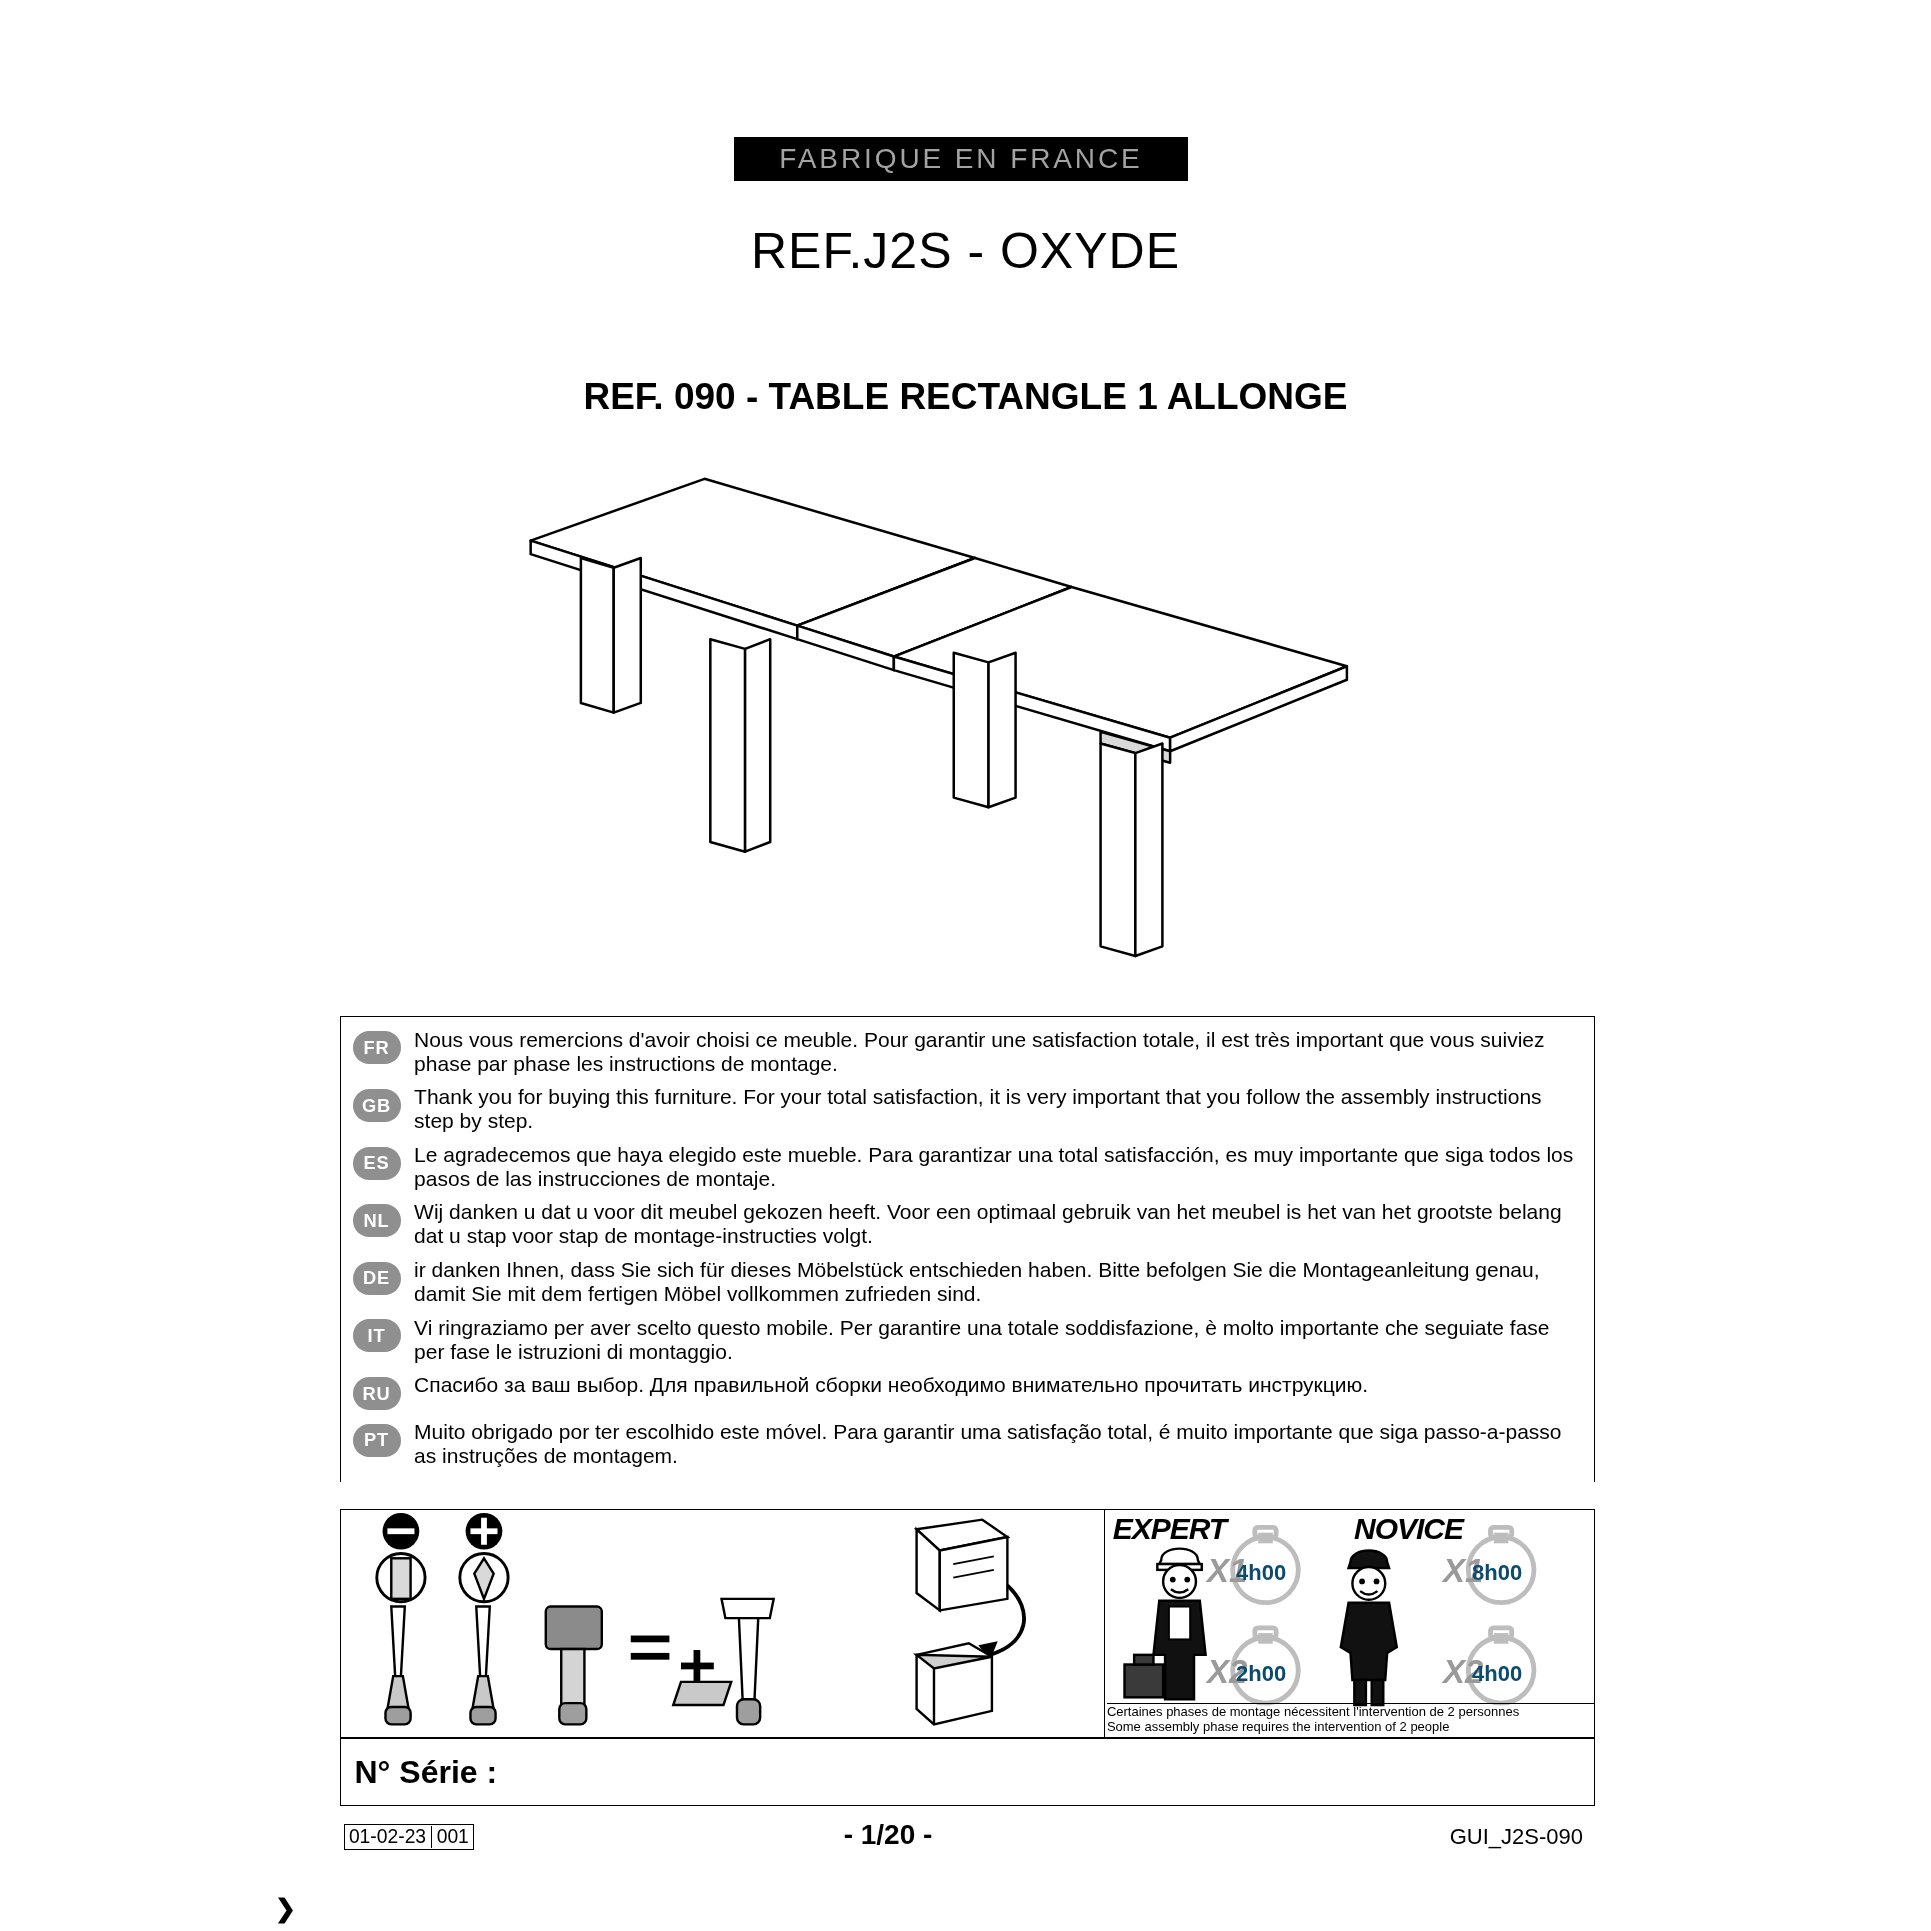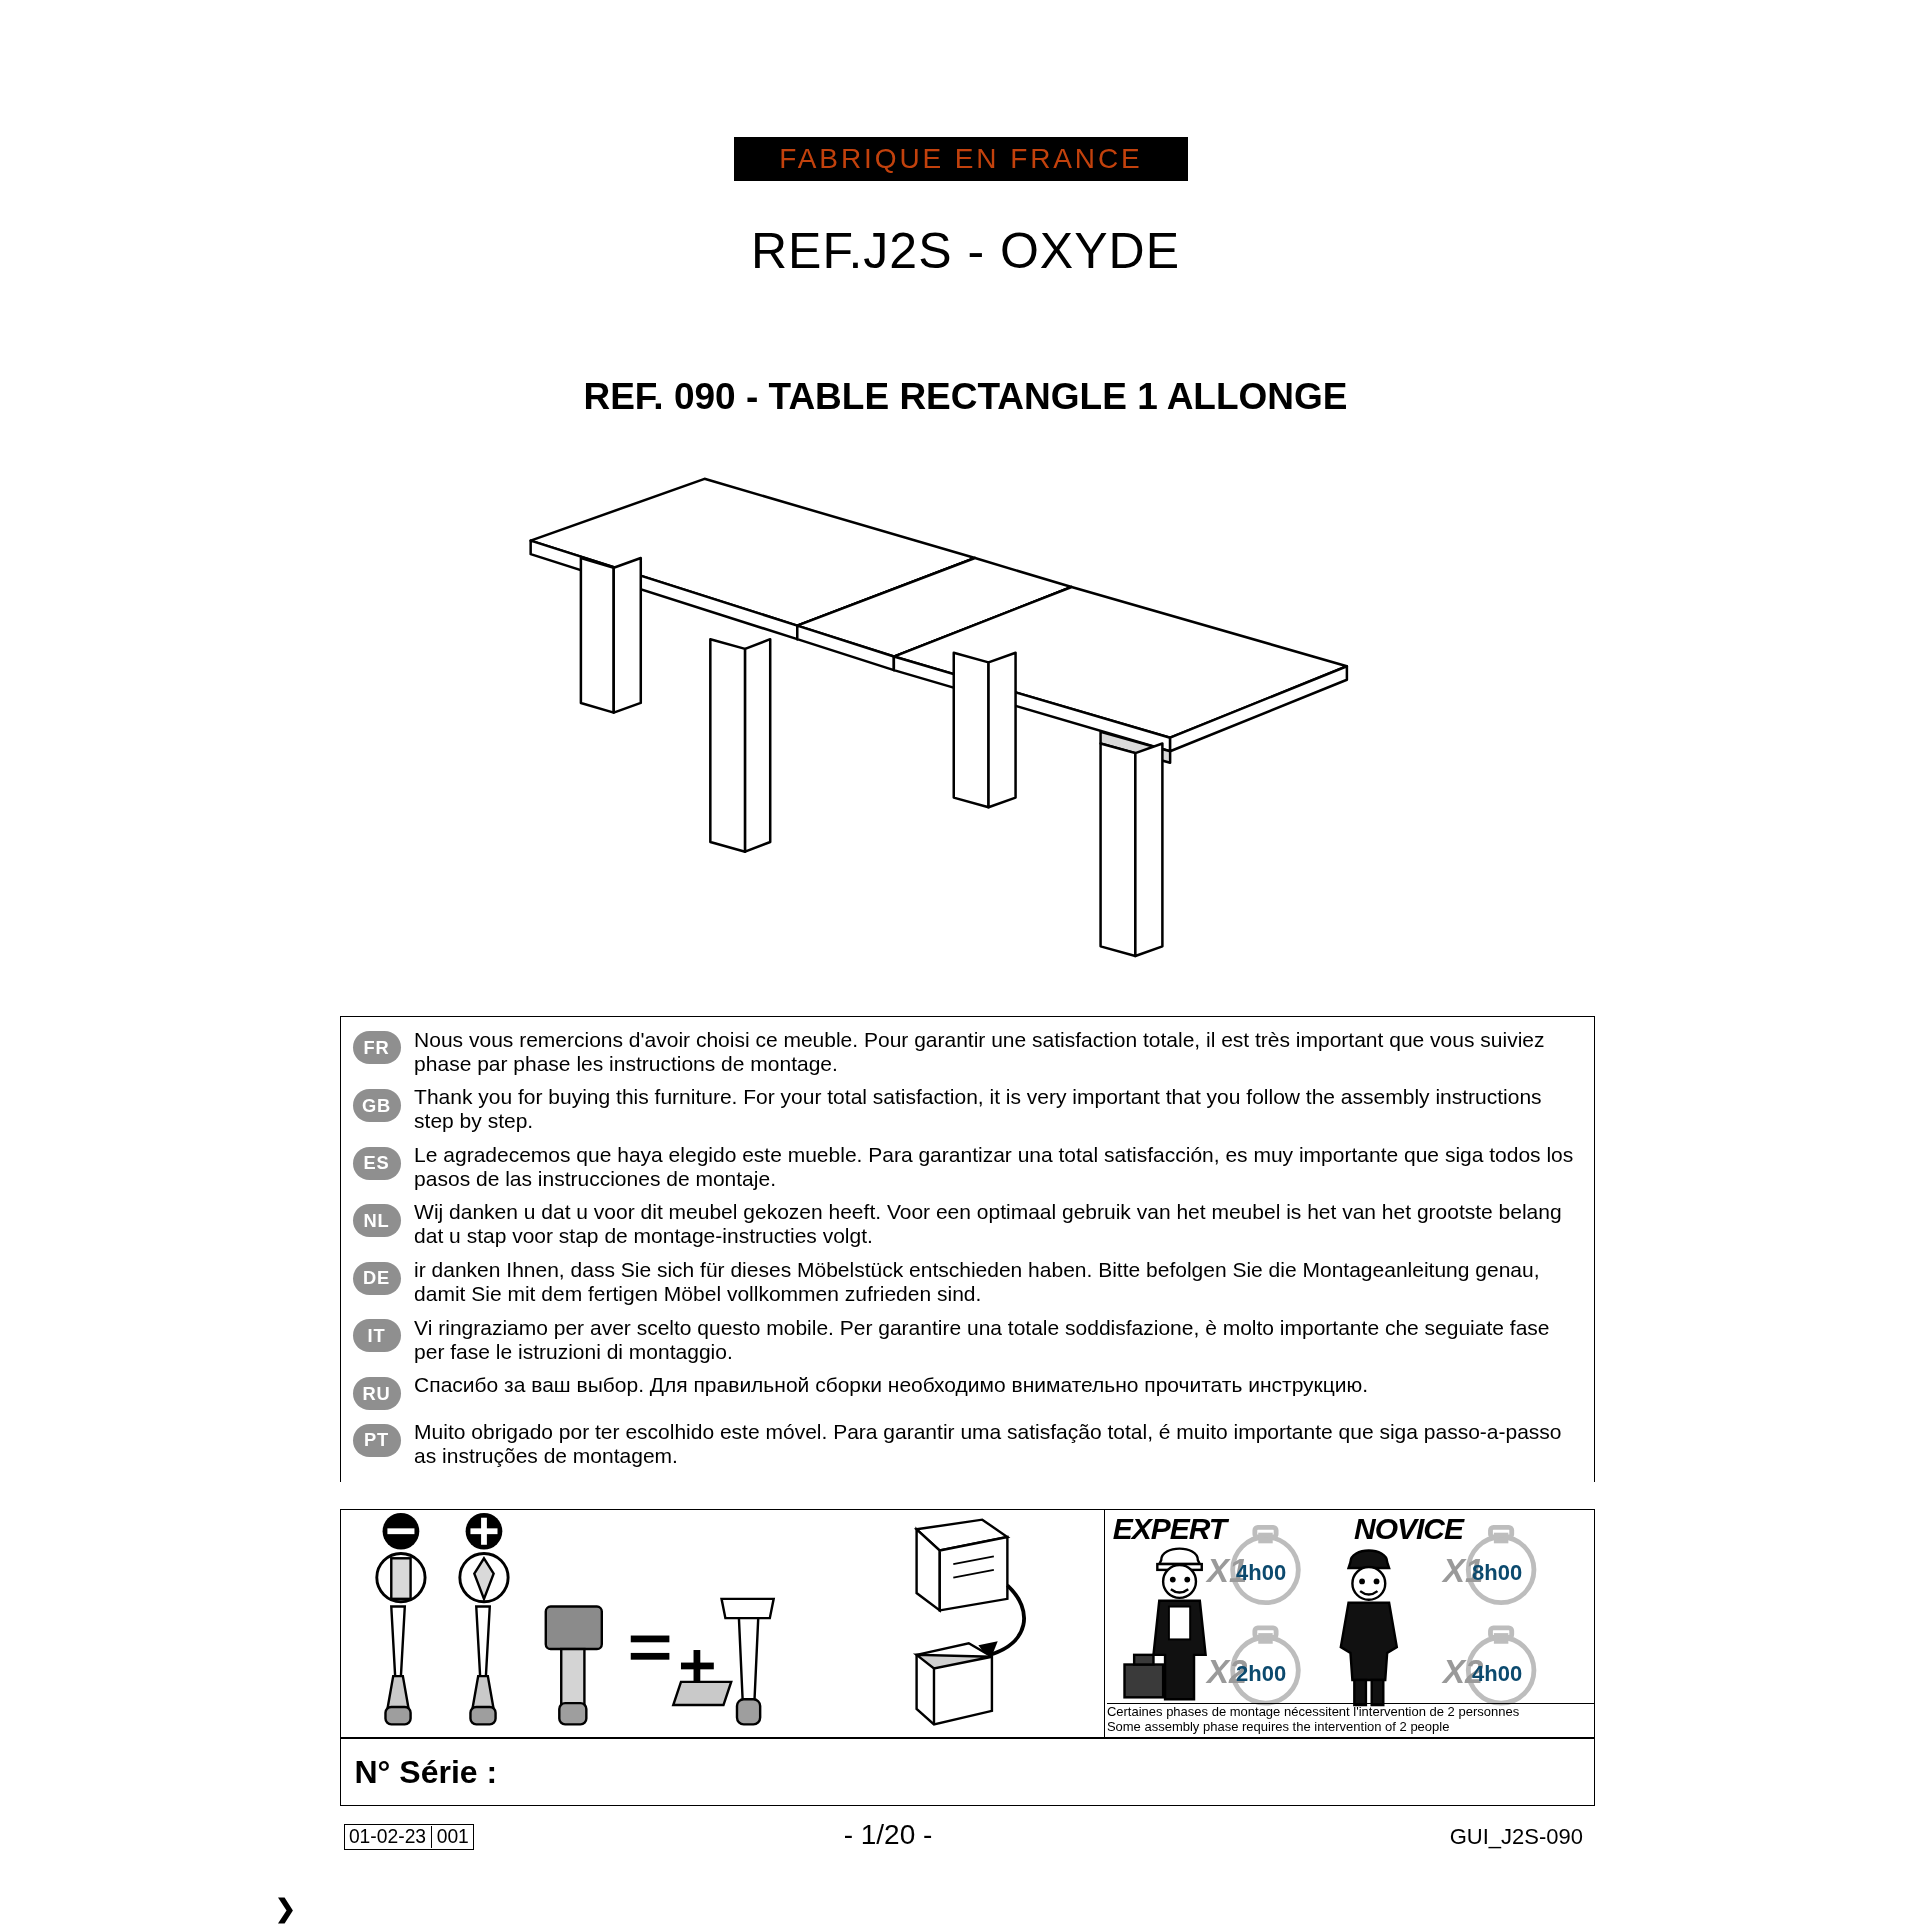--- a/index.html
+++ b/index.html
@@ -23,21 +23,21 @@
   }
 
   
   .banner {
     position: absolute;
     left: 734px;
     top: 137px;
     width: 454px;
     height: 44px;
     background: #000000;
-    color: #c2410c;
+    color: #a3a3a3;
     font-size: 28px;
     letter-spacing: 2.9px;
     display: flex;
     align-items: center;
     justify-content: center;
     font-weight: 400;
   }
 
   .ref-main {
     position: absolute;
@@ -195,21 +195,21 @@
   .footer-code .seg1 { padding-right: 4.8px; border-right: 1.4px solid #000; }
   .footer-code .seg2 { padding-left: 4.8px; }
 
   .footer-page {
     position: absolute;
     left: 0;
     top: 1819px;
     width: 1776px;
     text-align: center;
     font-size: 28px;
-    font-weight: normal;
+    font-weight: bold;
   }
   .footer-ref {
     position: absolute;
     right: 348px;
     top: 1824px;
     font-size: 22px;
   }
   .corner-mark {
     position: absolute;
     left: 275px;

